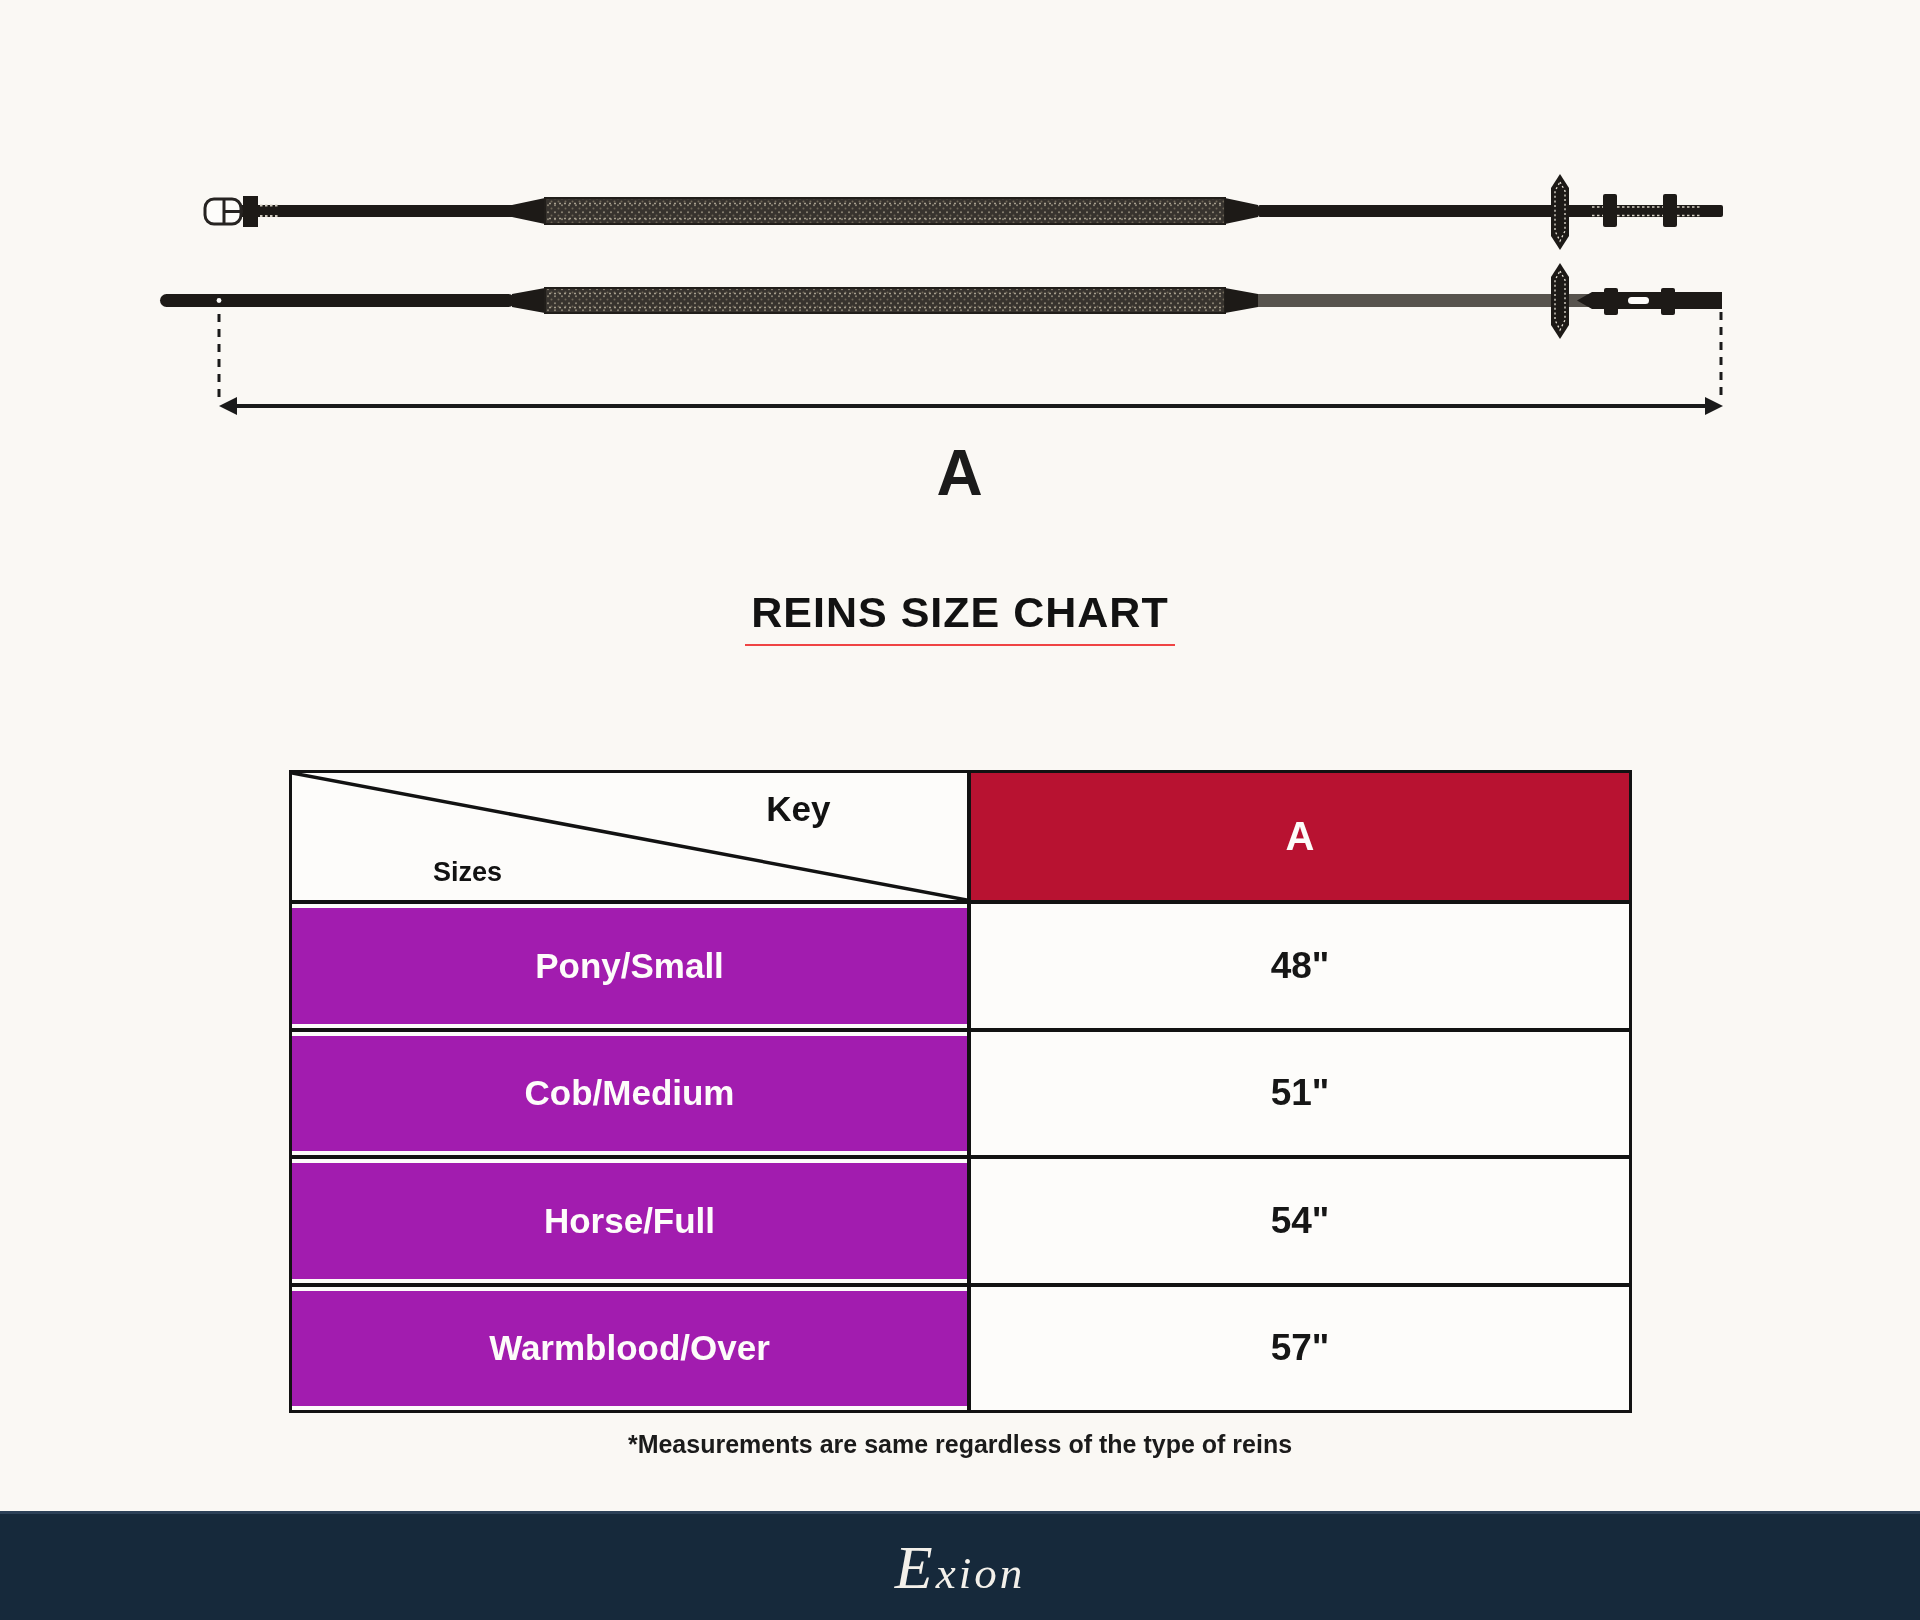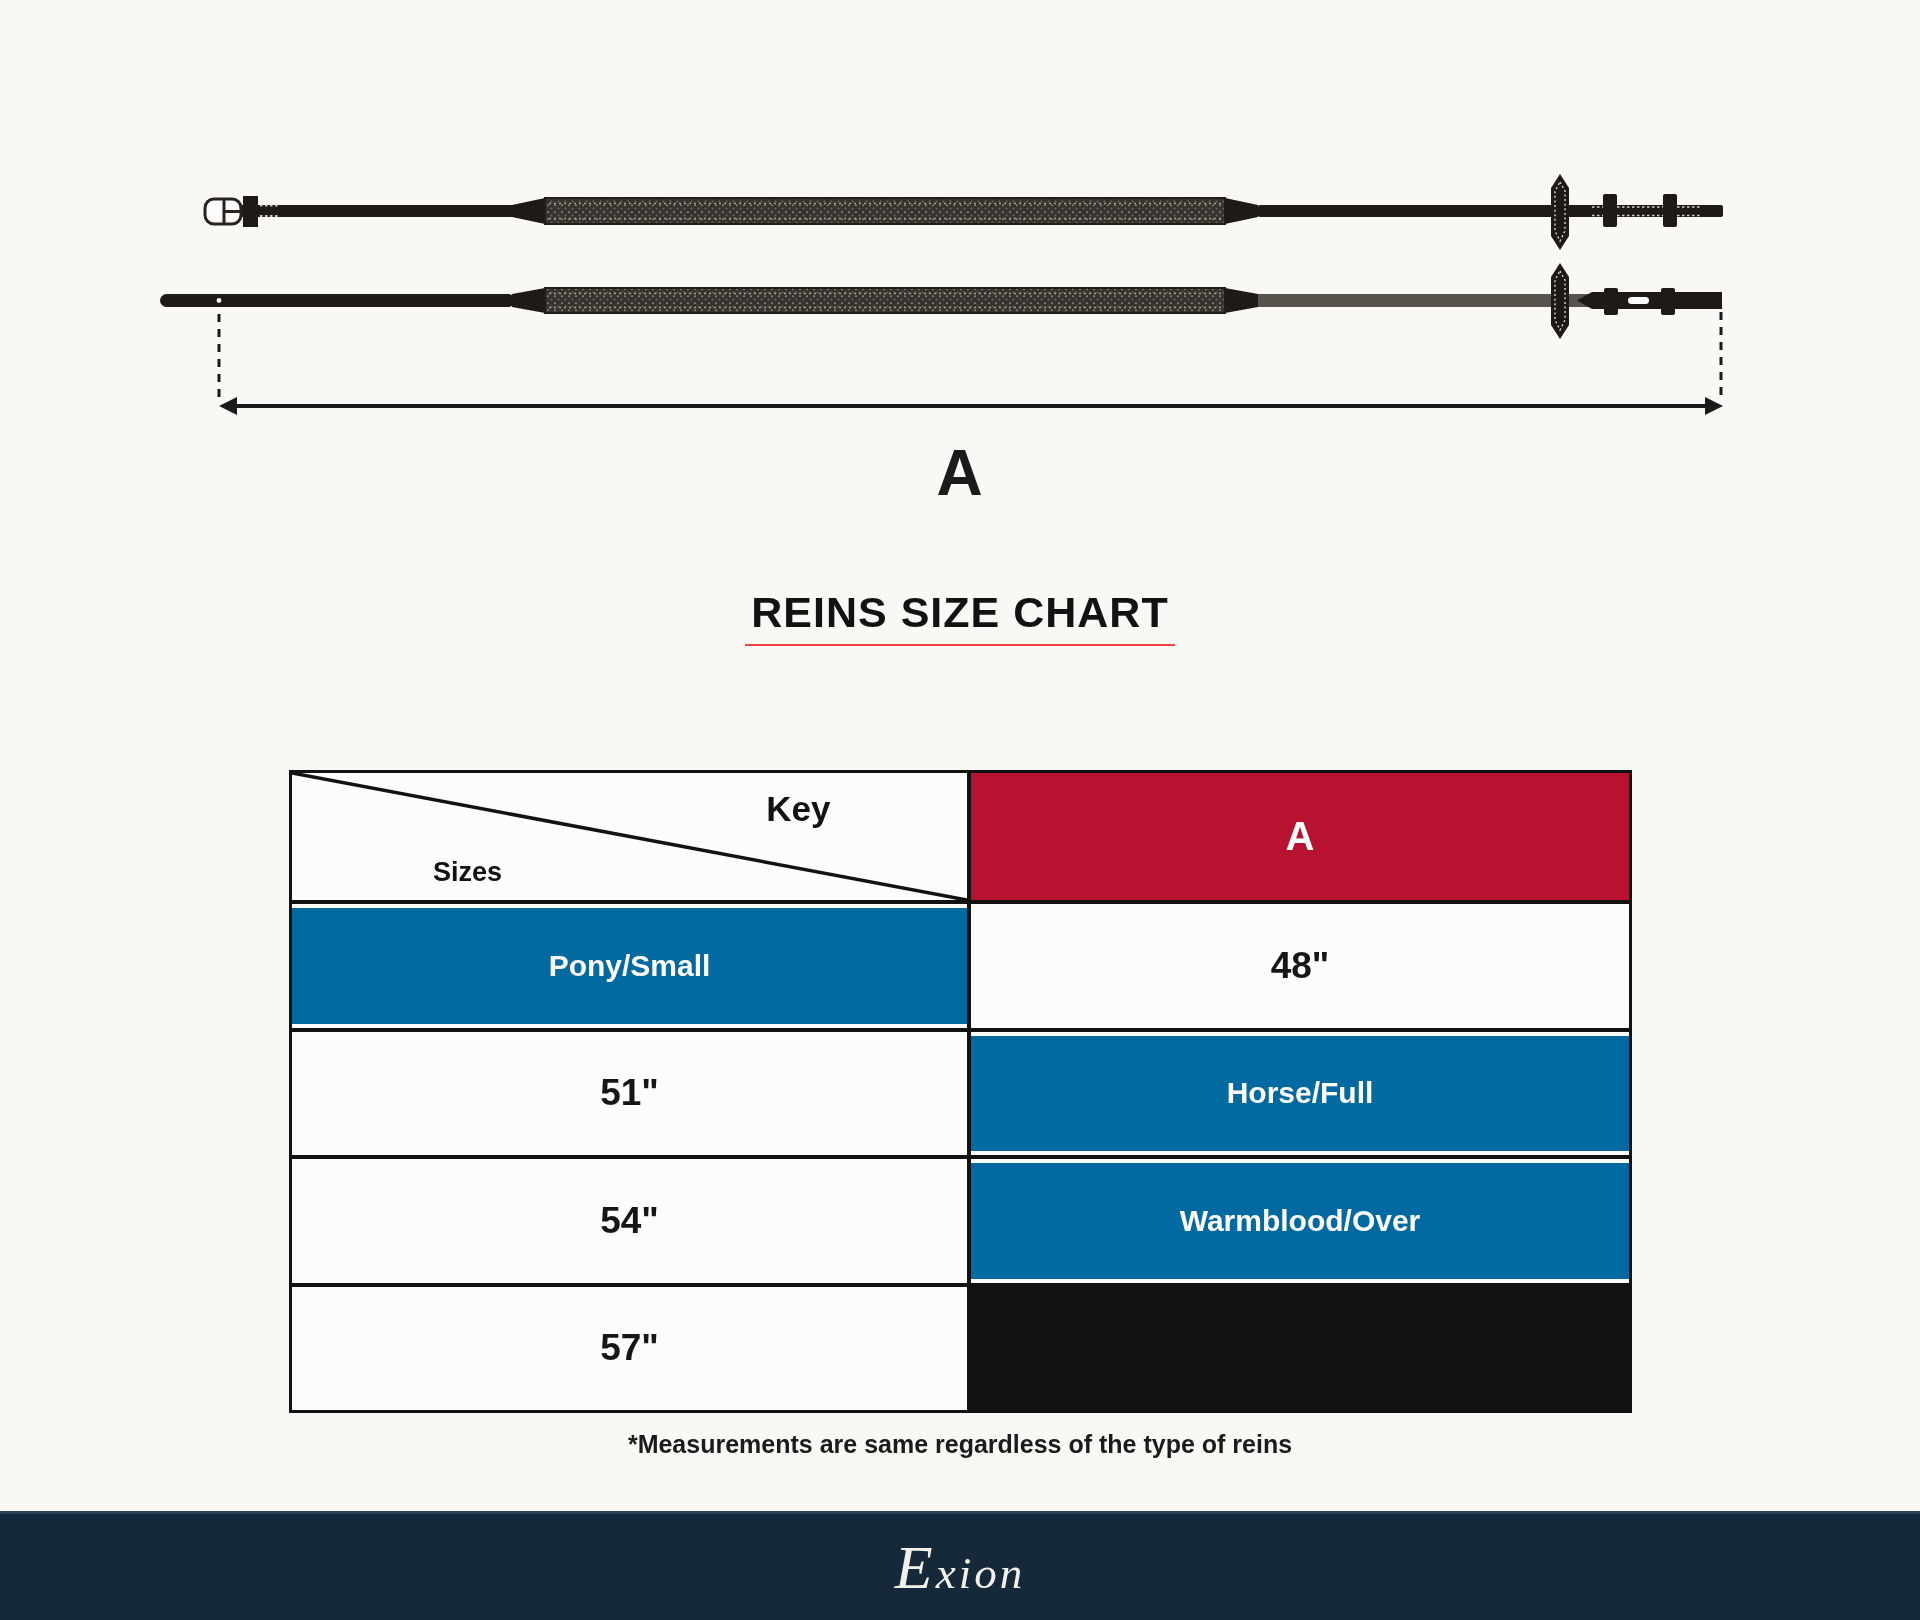--- a/index.html
+++ b/index.html
@@ -35,21 +35,21 @@
   .key-label {
     position:absolute; top:16px; left:75%; transform:translateX(-50%);
     font-size:35px; font-weight:700; color:#121212;
   }
   .sizes-label {
     position:absolute; bottom:12px; left:26%; transform:translateX(-50%);
     font-size:27px; font-weight:700; color:#121212;
   }
   .head-right { background:#B81231; color:#FDFCFA; font-size:40px; font-weight:700; }
   .label-cell {
-    background:#0369a1; color:#FDFCFA; font-size:30px; font-weight:700;
+    background:#a21caf; color:#FDFCFA; font-size:35px; font-weight:700;
     border-top:4px solid #FDFCFA; border-bottom:4px solid #FDFCFA;
   }
   .value-cell { background:#FDFCFA; color:#161616; font-size:37px; font-weight:700; }
 
   .footnote {
     position:absolute; top:1430px; left:0; right:0; text-align:center;
     font-size:25px; font-weight:700; color:#1b1b1b;
   }
 
   .footer-bar {
@@ -137,20 +137,21 @@
         <line x1="0" y1="0" x2="100" y2="100" stroke="#121212" stroke-width="3.5" vector-effect="non-scaling-stroke"></line>
       </svg>
       <span class="key-label">Key</span>
       <span class="sizes-label">Sizes</span>
     </div>
     <div class="cell head-right">A</div>
 
     <div class="cell label-cell">Pony/Small</div>
     <div class="cell value-cell">48"</div>
 
+    <div class="cell label-cell">Cob/Medium</div>
     <div class="cell value-cell">51"</div>
 
     <div class="cell label-cell">Horse/Full</div>
     <div class="cell value-cell">54"</div>
 
     <div class="cell label-cell">Warmblood/Over</div>
     <div class="cell value-cell">57"</div>
   </div>
 
   <div class="footnote">*Measurements are same regardless of the type of reins</div>

